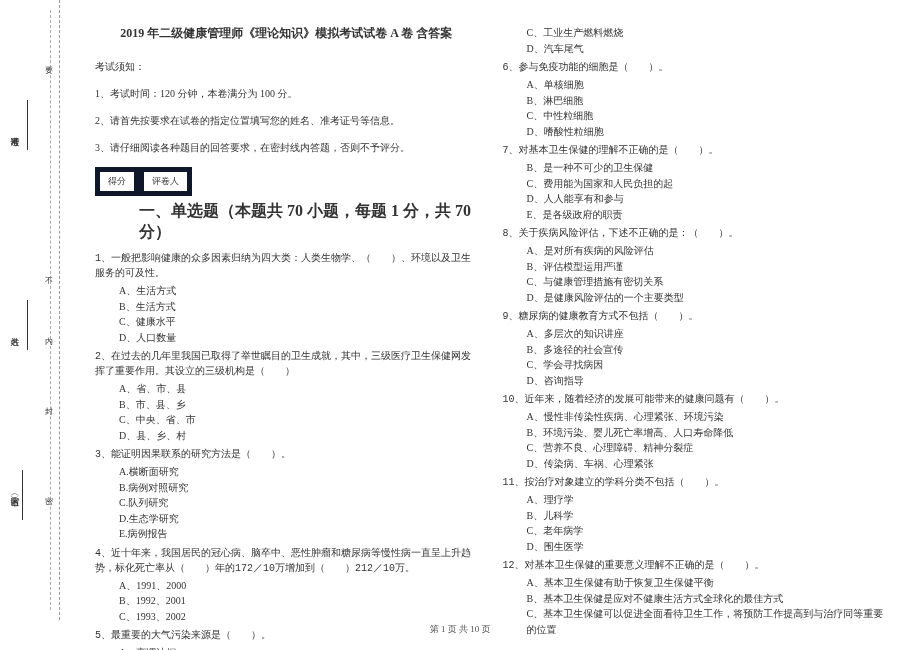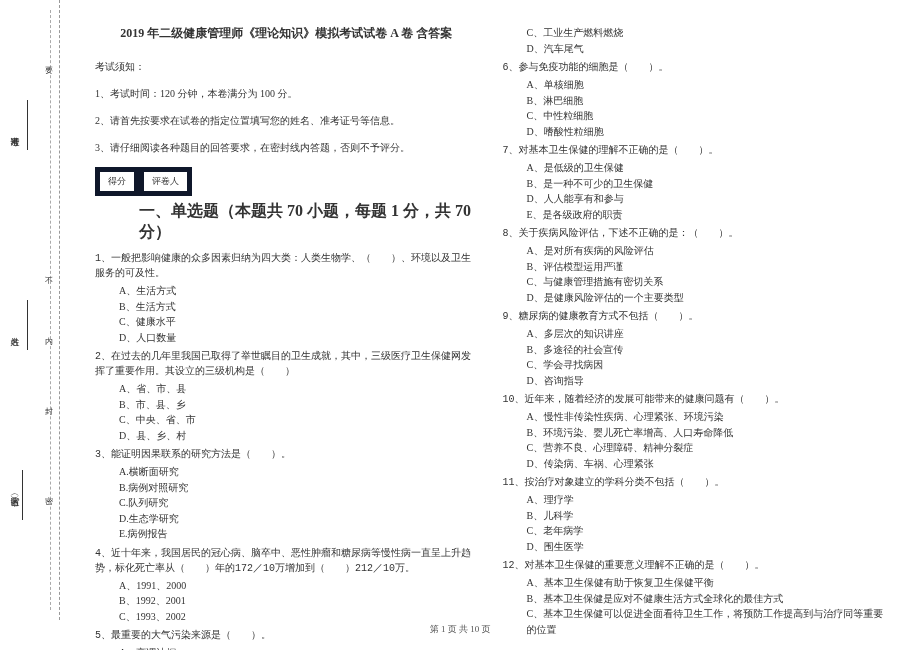--- a/index.html
+++ b/index.html
@@ -206,22 +206,22 @@
             <div class="options">
               <div class="opt">A、单核细胞</div>
               <div class="opt">B、淋巴细胞</div>
               <div class="opt">C、中性粒细胞</div>
               <div class="opt">D、嗜酸性粒细胞</div>
             </div>
           </div>
           <div class="question">
             <div class="q-stem">7、对基本卫生保健的理解不正确的是（　　）。</div>
             <div class="options">
-              <div class="opt">A、是低级的卫生保健</div>
               <div class="opt">B、是一种不可少的卫生保健</div>
+              <div class="opt">C、费用能为国家和人民负担的起</div>
               <div class="opt">D、人人能享有和参与</div>
               <div class="opt">E、是各级政府的职责</div>
             </div>
           </div>
           <div class="question">
             <div class="q-stem">8、关于疾病风险评估，下述不正确的是：（　　）。</div>
             <div class="options">
               <div class="opt">A、是对所有疾病的风险评估</div>
               <div class="opt">B、评估模型运用严谨</div>
               <div class="opt">C、与健康管理措施有密切关系</div>

